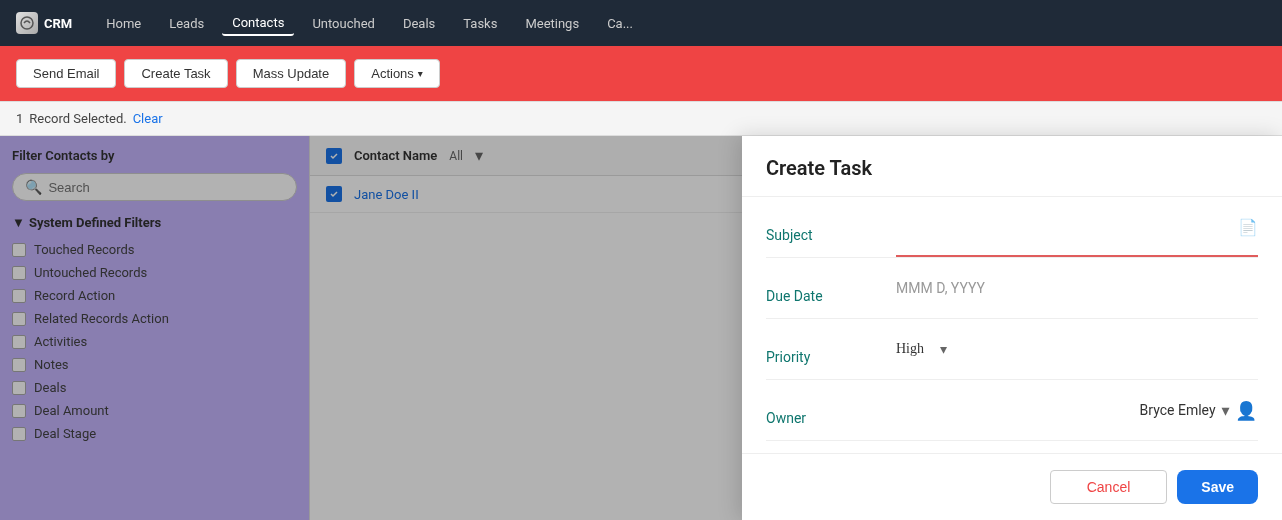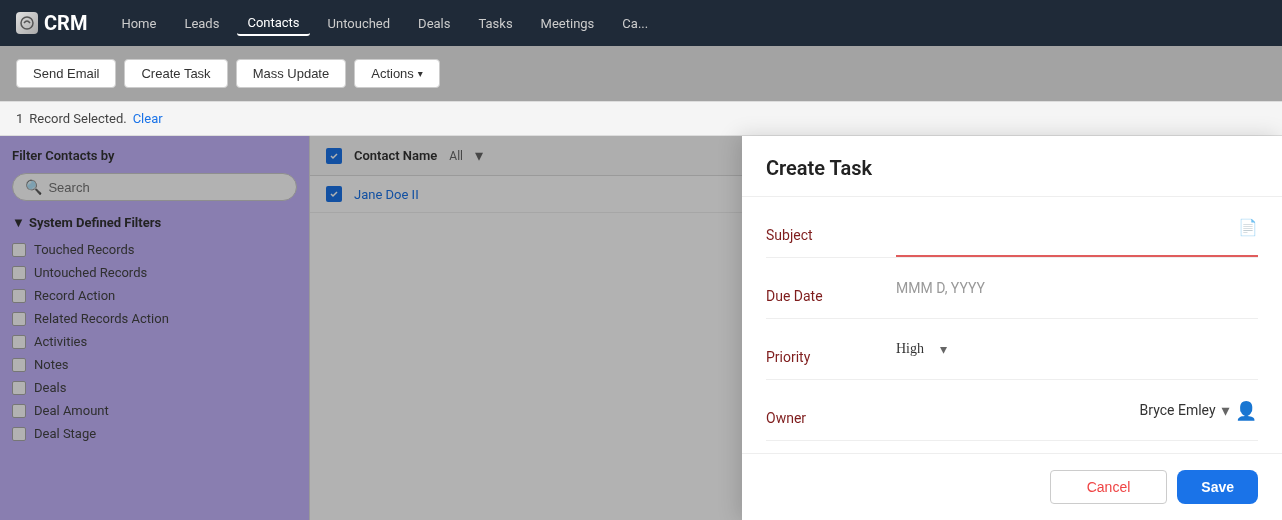--- a/index.html
+++ b/index.html
@@ -10,39 +10,39 @@
       background: #1f2a38;
       color: #ccc;
       display: flex;
       align-items: center;
       height: 46px;
       padding: 0 16px;
       gap: 8px;
     }
     .nav-logo {
       display: flex; align-items: center; gap: 6px;
-      color: #fff; font-weight: bold; font-size: 20px;
+      color: #fff; font-weight: bold; font-size: 13px;
       margin-right: 16px;
     }
     .nav-logo-icon {
       width: 22px; height: 22px;
       background: linear-gradient(135deg, #e0e0e0, #aaa);
       border-radius: 4px;
       display: flex; align-items: center; justify-content: center;
       font-size: 11px; color: #333;
     }
     .nav-item {
       color: #ccc; font-size: 13px; padding: 4px 10px;
       cursor: pointer; border-radius: 3px;
     }
     .nav-item.active { color: #fff; border-bottom: 2px solid #fff; }
 
     
     .toolbar {
-      background: #a3a3a3;
+      background: #ef4444;
       border-bottom: 1px solid #ddd;
       display: flex;
       align-items: center;
       padding: 10px 16px;
       gap: 8px;
       height: 56px;
     }
     .toolbar-btn {
       background: #fff;
       border: 1px solid #ccc;
@@ -191,21 +191,21 @@
       overflow-y: auto;
     }
     .form-row {
       display: flex;
       align-items: center;
       padding: 14px 0;
       border-bottom: 1px solid #eee;
       position: relative;
     }
     .form-label {
-      font-size: 14px; color: #7f1d1d;
+      font-size: 14px; color: #0f766e;
       width: 130px; flex-shrink: 0; margin-top: 16px;
     }
     .form-value {
       flex: 1;
       font-size: 14px; color: #999;
     }
     .form-input {
       flex: 1;
       border: none; outline: none;
       font-size: 14px; color: #333;

